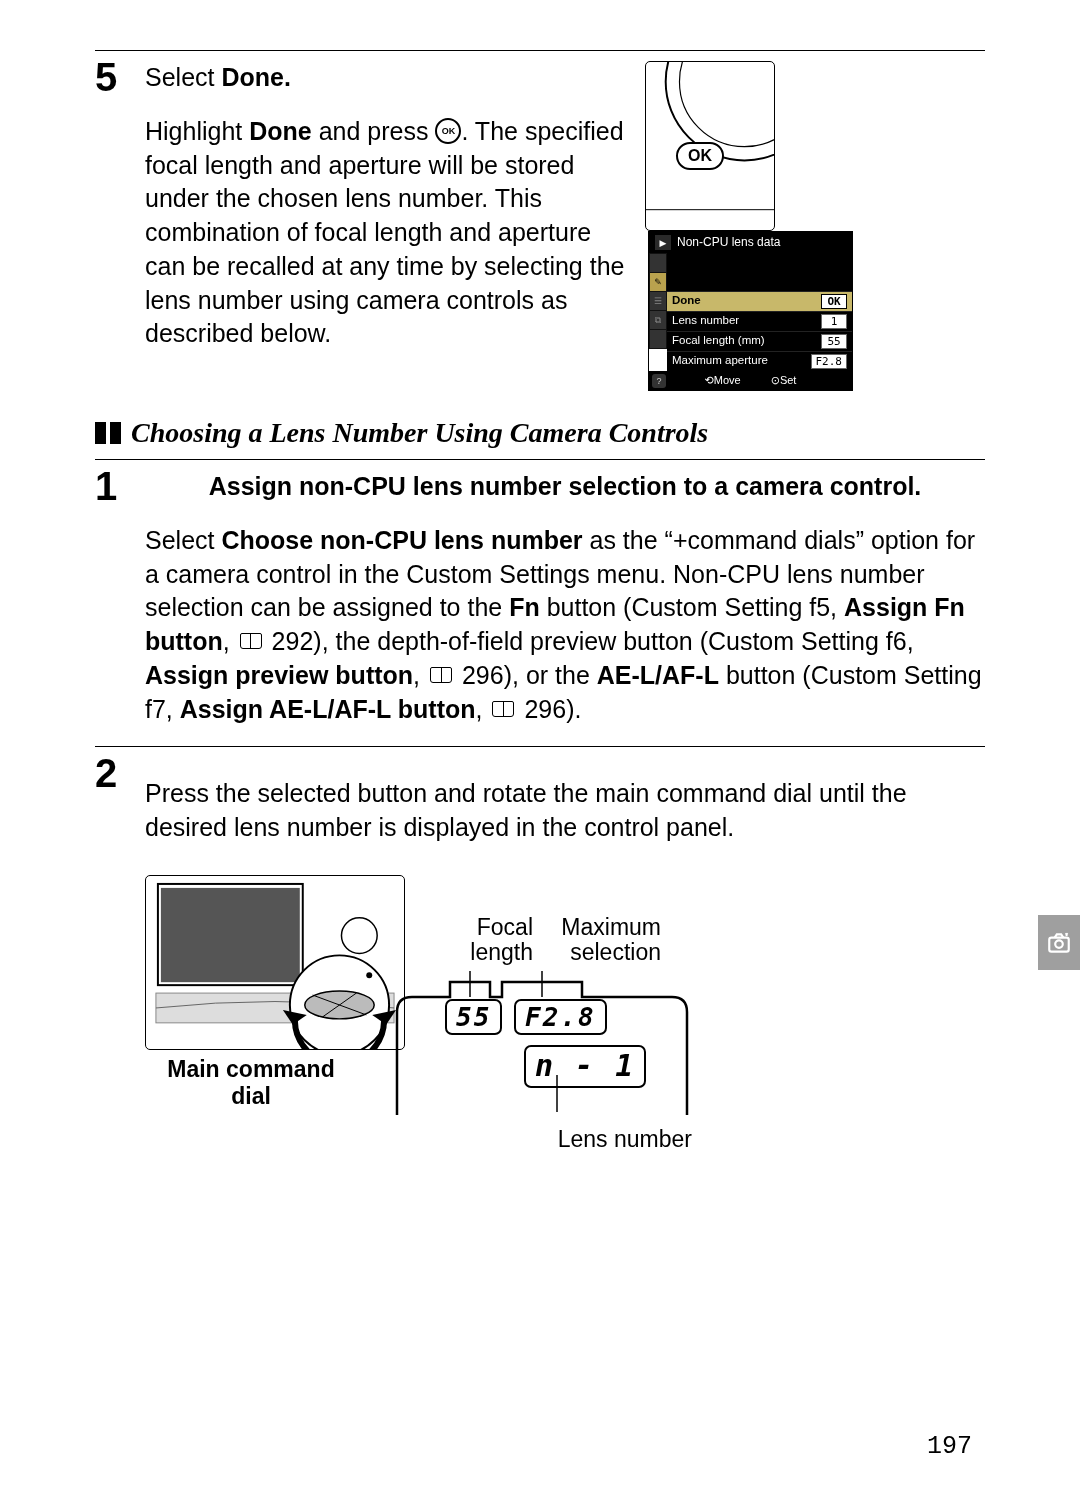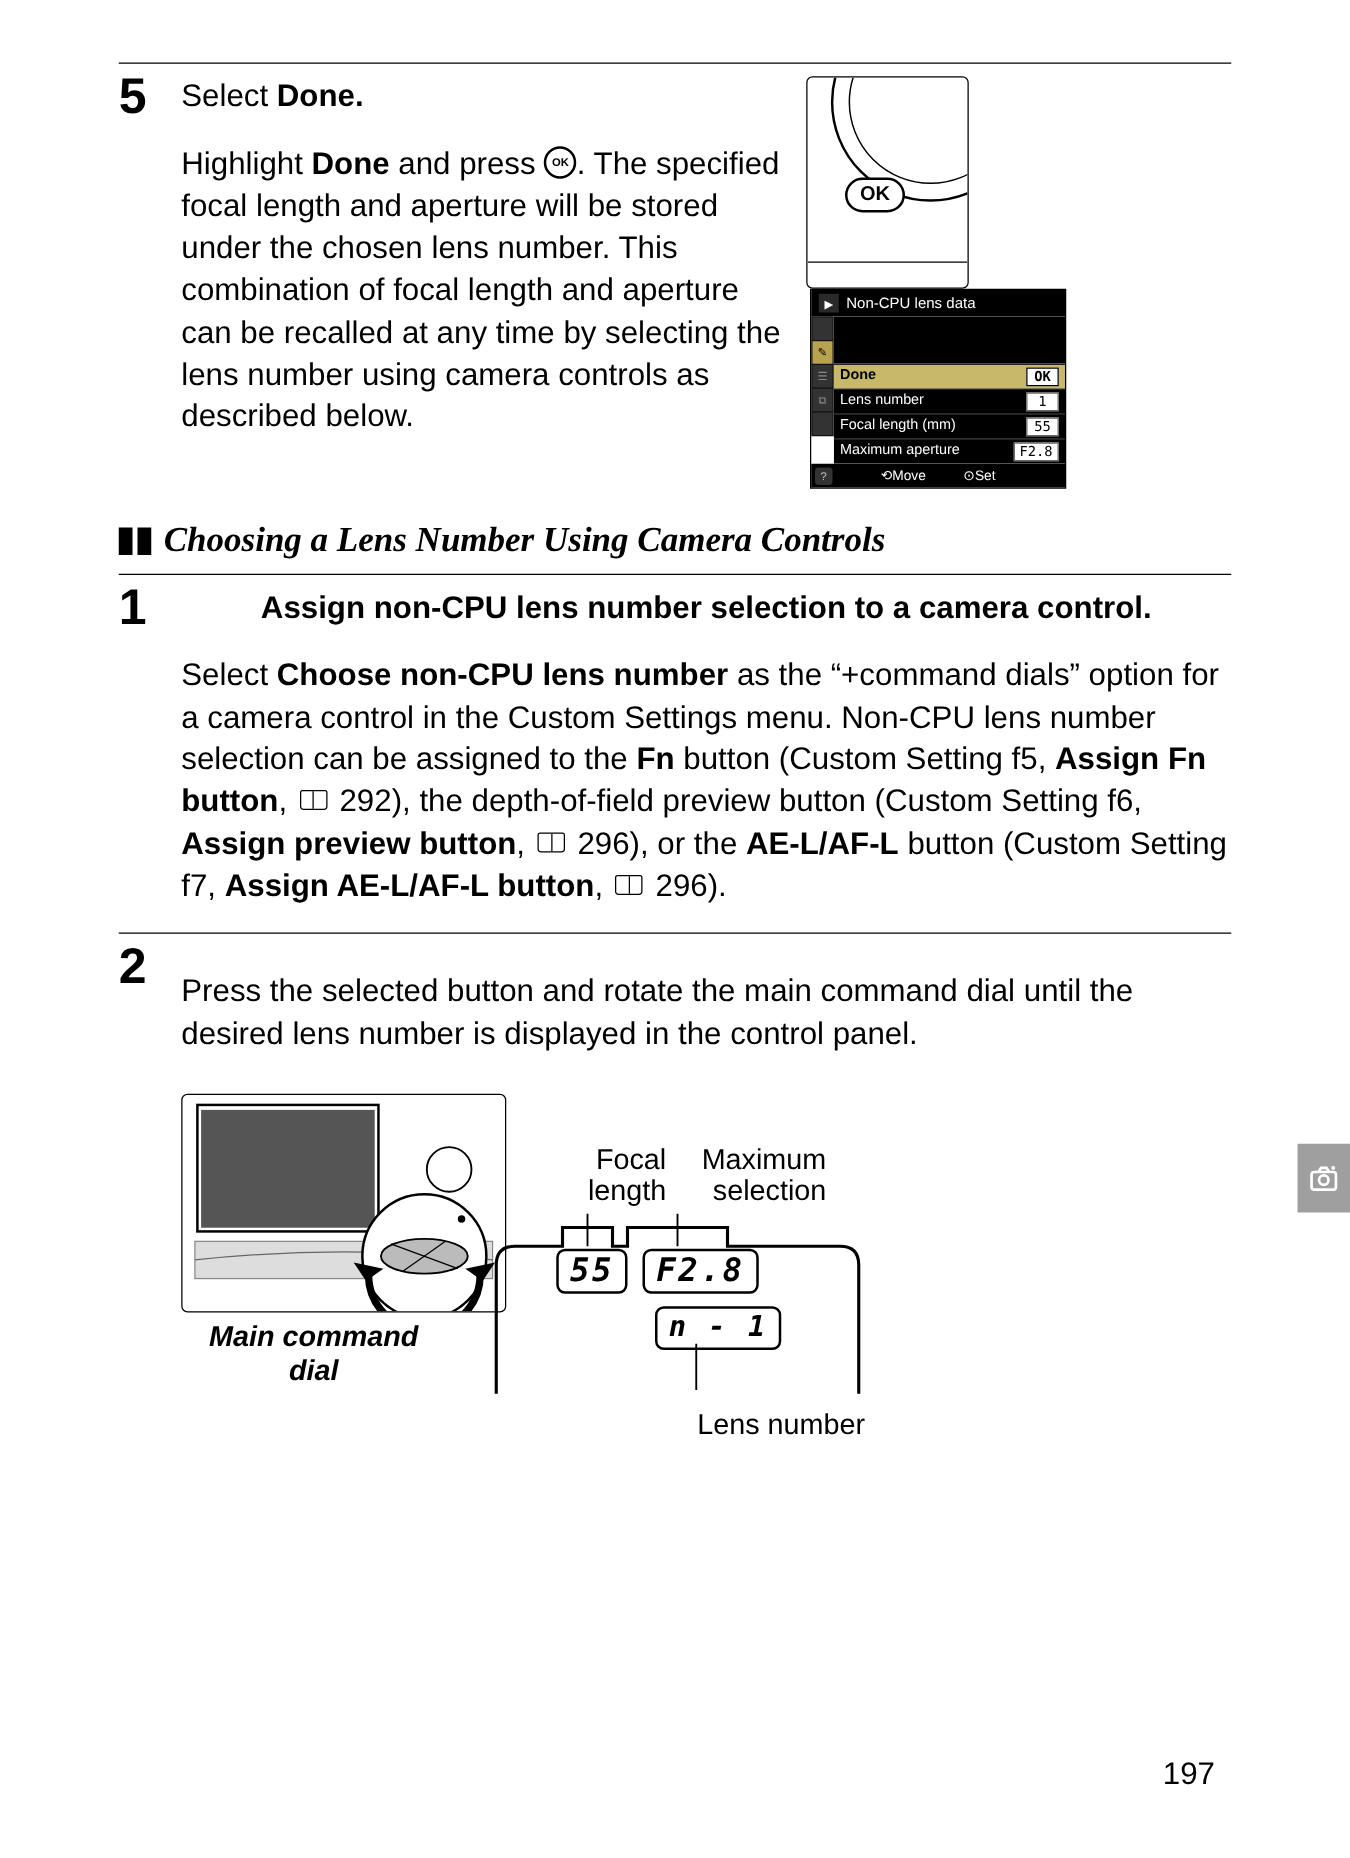--- a/index.html
+++ b/index.html
@@ -189,21 +189,20 @@
 
   .diagram-row {
     display: flex;
     align-items: flex-start;
     gap: 35px;
     margin-left: 50px;
     margin-top: 30px;
   }
   .cmd-dial {
     width: 212px;
-    font-style: italic;
   }
   .cmd-dial-illus {
     border: 1.5px solid #000;
     border-radius: 5px;
     width: 260px;
     height: 175px;
     position: relative;
     overflow: hidden;
     background: #fff;
   }
@@ -229,41 +228,42 @@
     border: 2px solid #000;
     border-radius: 7px;
     padding: 2px 9px 0 9px;
     font-family: "Consolas", monospace;
     font-size: 26px;
     letter-spacing: 2px;
     line-height: 1.15;
     font-weight: 600;
     font-style: italic;
   }
-  .seg-box.small { font-size: 23px; padding: 2px 9px; }
+  .seg-box.small { font-size: 30px; padding: 2px 9px; }
   .lcd-svg-wrap { position: relative; height: 155px; width: 300px; margin: 0 auto; }
 
   .edge-tab {
     position: absolute;
     right: 0;
     top: 915px;
     width: 42px; height: 55px;
     background: #9f9f9f;
     display: flex;
     align-items: center;
     justify-content: center;
     color: #fff;
   }
   .edge-tab svg { width: 26px; height: 26px; }
 
   .page-num {
     position: absolute;
     right: 108px;
-    bottom: 52px;
+    bottom: 25px;
     font-size: 25px;
+    font-family: Liberation Mono, monospace;
   }
 </style>
 </head>
 <body>
 
 <div class="page">
 
   <div class="rule"></div>
 
   <div class="step clearfix">

